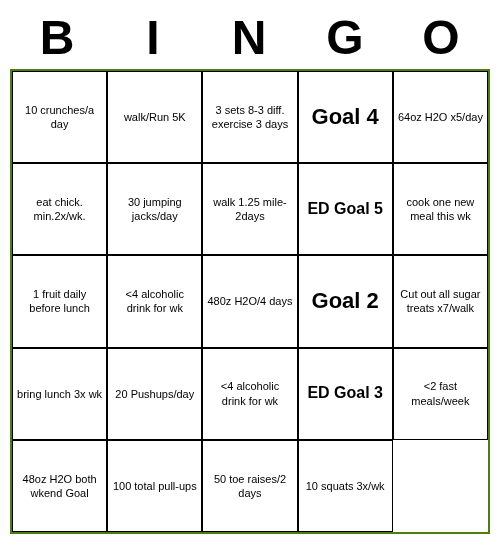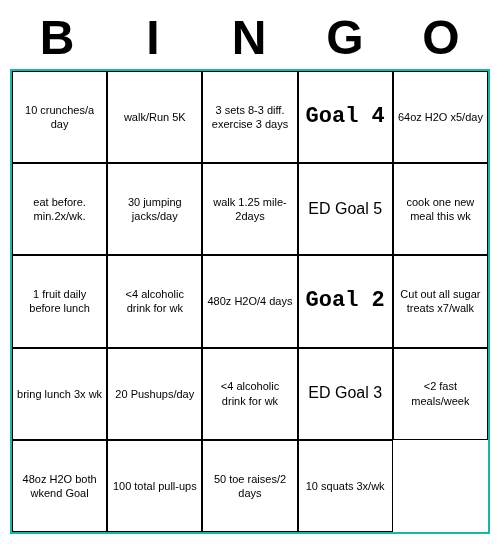--- a/index.html
+++ b/index.html
@@ -25,62 +25,61 @@
     }
     .bingo-title span {
       flex: 1;
       text-align: center;
     }
     .bingo-grid {
       display: grid;
       grid-template-columns: repeat(5, 1fr);
       grid-template-rows: repeat(5, 1fr);
       width: 100%;
-      border: 2px solid #14b8a6;
+      border: 2px solid #4d7c0f;
       flex: 1;
     }
     .cell {
       border: 1px solid #000;
       display: flex;
       align-items: center;
       justify-content: center;
       text-align: center;
       padding: 4px;
       font-size: 11px;
       line-height: 1.3;
       min-height: 90px;
     }
     .cell.large-text {
       font-size: 22px;
       font-weight: bold;
-      font-family: Liberation Mono, monospace;
     }
     .cell.medium-text {
       font-size: 16px;
-      font-weight: normal;
+      font-weight: bold;
     }
   </style>
 </head>
 <body>
 
 <div class="bingo-title">
   <span>B</span>
   <span>I</span>
   <span>N</span>
   <span>G</span>
   <span>O</span>
 </div>
 
 <div class="bingo-grid">
 <div class="cell">10 crunches/a day</div>
     <div class="cell">walk/Run 5K</div>
     <div class="cell">3 sets 8-3 diff. exercise 3 days</div>
     <div class="cell large-text">Goal 4</div>
     <div class="cell">64oz H2O x5/day</div>
-    <div class="cell">eat before. min.2x/wk.</div>
+    <div class="cell">eat chick. min.2x/wk.</div>
     <div class="cell">30 jumping jacks/day</div>
     <div class="cell">walk 1.25 mile-2days</div>
     <div class="cell medium-text">ED Goal 5</div>
     <div class="cell">cook one new meal this wk</div>
     <div class="cell">1 fruit daily before lunch</div>
     <div class="cell">&lt;4 alcoholic drink for wk</div>
     <div class="cell">480z H2O/4 days</div>
     <div class="cell large-text">Goal 2</div>
     <div class="cell">Cut out all sugar treats x7/walk</div>
     <div class="cell">bring lunch 3x wk</div>

